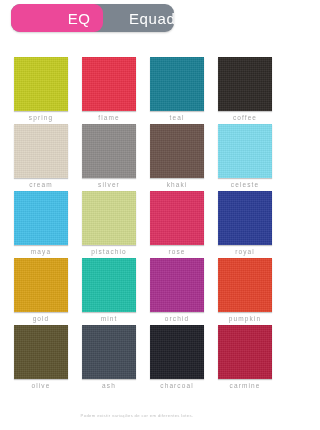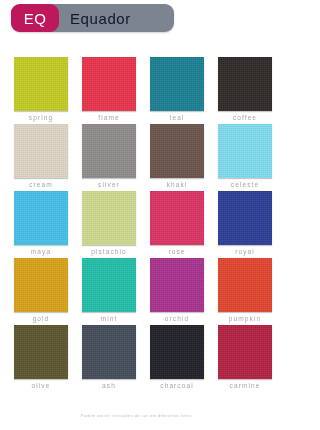--- a/index.html
+++ b/index.html
@@ -24,39 +24,40 @@
     height: 28px;
     background: #7c858f;
     border-radius: 9px;
     display: flex;
     align-items: center;
     box-shadow: 0 1px 2px rgba(0,0,0,0.18);
   }
   #brand-mark {
     width: 48px;
     height: 28px;
-    background: #be185d;
+    background: #ec4899;
     border-radius: 9px;
     display: flex;
     align-items: center;
     justify-content: center;
     flex: none;
+    padding-left: 44px;
   }
   #brand-mark .mark-text {
     color: #ffffff;
     font-size: 15px;
     letter-spacing: 0.5px;
     font-weight: 400;
     line-height: 1;
   }
   #brand-name {
-    color: #0f172a;
+    color: #ffffff;
     font-size: 15px;
     letter-spacing: 0.6px;
-    margin-left: 11px;
+    margin-left: 26px;
     line-height: 1;
     white-space: nowrap;
   }
 
   
   #swatch-grid {
     position: absolute;
     left: 0;
     top: 57px;
     width: 274px;

